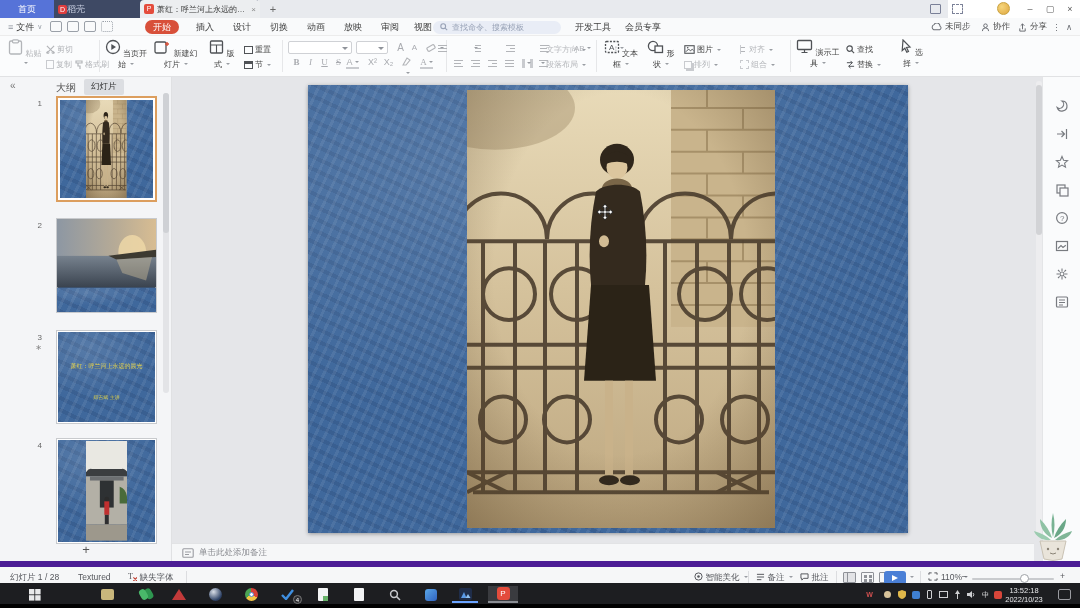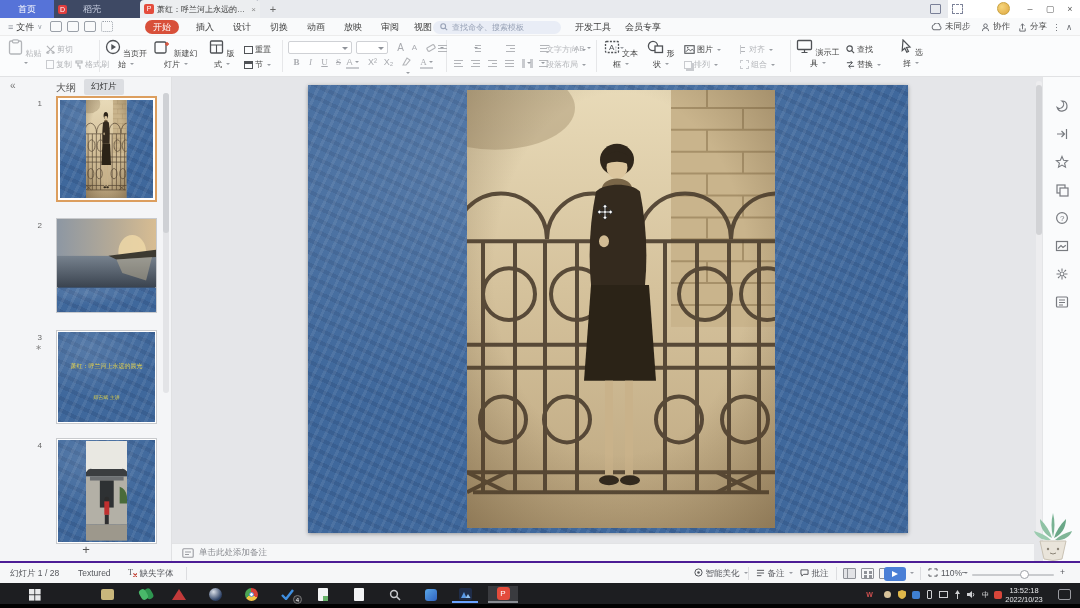--- a/index.html
+++ b/index.html
@@ -5,21 +5,21 @@
 *{margin:0;padding:0;box-sizing:border-box}
 html,body{width:1080px;height:608px;overflow:hidden}
 body{font-family:"Liberation Sans","DejaVu Sans",sans-serif;font-size:9px;color:#444;background:#fff}
 #app{position:relative;width:1080px;height:608px;background:#fff;overflow:hidden}
 
 
 #tabbar{position:absolute;top:0;left:0;width:948px;height:18px;
  background:linear-gradient(90deg,#3e4964 0,#3e4964 258px,#e8eaee 258px,#e8eaee 100%)}
 #homeBtn{position:absolute;left:0;top:0;width:54px;height:18px;background:#5673d8;color:#fff;
  display:flex;align-items:center;justify-content:center;font-size:9px}
-#docerTab{position:absolute;left:58px;top:0;height:18px;display:flex;align-items:center;gap:16px;color:#c9d0e2;font-size:9px}
+#docerTab{position:absolute;left:58px;top:0;height:18px;display:flex;align-items:center;gap:0;color:#c9d0e2;font-size:9px}
 #docerTab .dicon{width:9px;height:9px;background:#e03e3e;border-radius:2px;color:#fff;font-size:7px;line-height:9px;text-align:center}
 #docTab{position:absolute;left:140px;top:0;width:120px;height:18px;background:#eceef0;border-radius:4px 4px 0 0;
  display:flex;align-items:center;padding:0 4px;gap:3px}
 #docTab .picon{width:10px;height:10px;background:#e44c3c;border-radius:2px;color:#fff;font-size:7px;line-height:10px;text-align:center;flex:0 0 auto}
 #docTab .ttl{font-size:8px;color:#3a3a3a;white-space:nowrap;overflow:hidden;text-overflow:ellipsis;flex:1}
 #docTab .cls{font-size:8px;color:#8a8a8a;flex:0 0 auto}
 #newTab{position:absolute;left:266px;top:2px;width:14px;height:14px;text-align:center;line-height:14px;color:#666;font-size:11px}
 .winbtn{position:absolute;top:2px;width:16px;height:14px;text-align:center;line-height:14px;color:#5a5a5a;font-size:9px}
 #avatar{position:absolute;left:997px;top:2px;width:13px;height:13px;border-radius:50%;
  background:radial-gradient(circle at 35% 35%,#f6d67c,#dfa63f);border:1px solid #c9a23f}
@@ -83,21 +83,21 @@
 #vscroll{position:absolute;left:864px;top:4px;width:6px;height:456px;background:#ededef;border-radius:3px}
 #vscroll i{position:absolute;left:0;top:4px;width:6px;height:150px;background:#d2d3d6;border-radius:3px;display:block}
 
 #rightbar{position:absolute;right:0;top:0;width:38px;height:484px;background:#fafbfc;border-left:1px solid #e4e5e7}
 .ricon{position:absolute;left:12px;width:14px;height:14px;color:#787b80}
 .ricon svg{width:14px;height:14px;display:block}
 
 #plant{position:absolute;left:1026px;top:430px;width:54px;height:56px;z-index:60}
 
 
-#statusbar{position:absolute;top:561px;left:0;width:1080px;height:22px;background:#f6f7f8;border-top:2px solid #4c1d95;font-size:8.5px;color:#55575c}
+#statusbar{position:absolute;top:561px;left:0;width:1080px;height:22px;background:#f6f7f8;border-top:6px solid #4c1d95;font-size:8.5px;color:#55575c}
 .sitem{position:absolute;top:5px}
 .sdiv{position:absolute;top:4px;width:1px;height:13px;background:#dcdde0}
 #playBtn{position:absolute;left:884px;top:3.5px;width:22px;height:14px;background:#4a7fd6;border-radius:3px}
 #playBtn::after{content:"";position:absolute;left:8px;top:4px;border-left:6px solid #fff;border-top:3px solid transparent;border-bottom:3px solid transparent}
 #zoomTrack{position:absolute;left:972px;top:11px;width:82px;height:2px;background:#c9cbce;border-radius:1px}
 #zoomKnob{position:absolute;left:48px;top:-4px;width:9px;height:9px;background:#fff;border:1px solid #9fa2a7;border-radius:50%}
 .viewico{position:absolute;top:5px;width:13px;height:11px;border:1px solid #8f9298;border-radius:1px}
 
 
 #taskbar{position:absolute;top:583px;left:0;width:1080px;height:25px;background:#1d1e21;border-bottom:4px solid #000}

